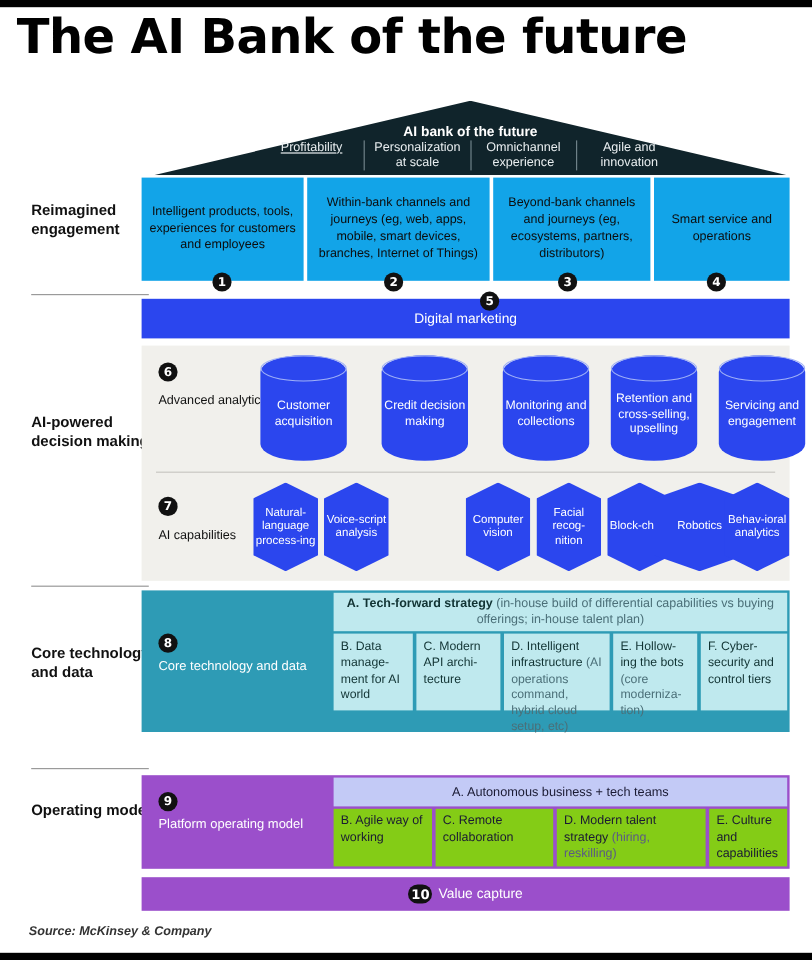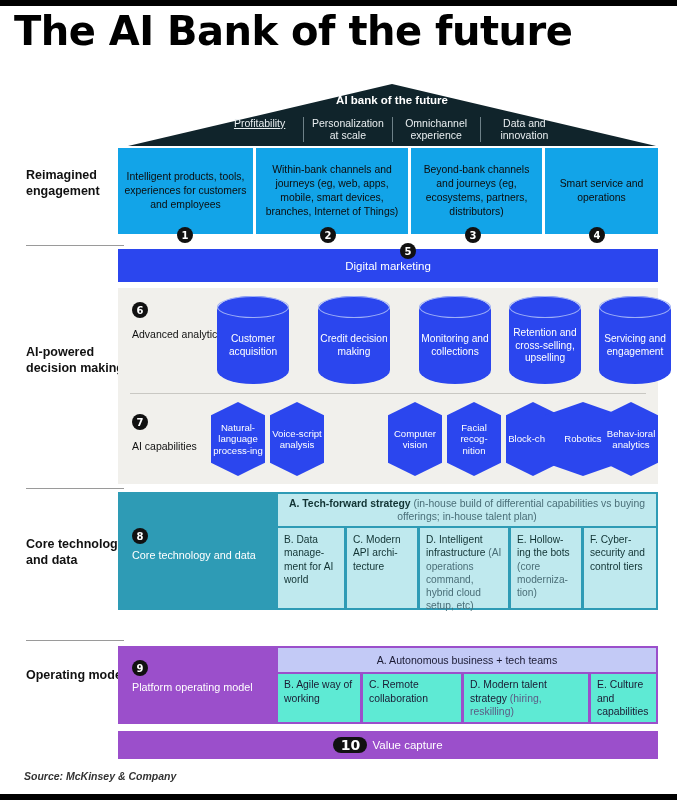--- a/index.html
+++ b/index.html
@@ -37,21 +37,21 @@
   
   #roof{
     position:absolute;left:128px;top:84px;width:528px;height:62px;
   }
   #roof .tri{
     position:absolute;inset:0;
     background:#10242b;
     clip-path:polygon(50% 0%, 100% 100%, 0% 100%);
   }
   #roof .roof-title{
-    position:absolute;top:10px;left:0;width:100%;text-align:center;
+    position:absolute;top:20px;left:0;width:100%;text-align:center;
     color:#fff;font-size:11.5px;font-weight:bold;
   }
   #roof .pillars{
     position:absolute;bottom:4px;left:88px;width:352px;
     display:flex;
   }
   #roof .pillar{
     flex:1;text-align:center;color:#e9eef0;font-size:10.5px;
     line-height:1.2;padding:0 4px;
     border-left:1px solid #6e8188;
@@ -74,21 +74,21 @@
   #r1 .c3{width:131px;}
   #r1 .c4{flex:1;}
 
   .numcircle{
     position:absolute;width:16px;height:16px;border-radius:50%;
     background:#111;color:#fff;font-size:10px;font-weight:bold;
     display:flex;align-items:center;justify-content:center;
     font-family:"DejaVu Sans", sans-serif;
     z-index:5;
   }
-  .numcircle.wide{width:34px;border-radius:9px;font-size:14px;}
+  .numcircle.wide{width:20px;border-radius:9px;font-size:11px;}
 
   
   #r2{top:249px;height:33px;background:#2B46EE;
       display:flex;align-items:center;justify-content:center;}
   #r2 span{color:#fff;font-size:11.5px;}
 
   
   #panel-ai{position:absolute;left:118px;top:288px;width:540px;height:196px;
             background:#f1f0ec;}
   #panel-ai .inner-div{position:absolute;left:12px;top:105px;width:516px;height:1px;background:#c9c8c3;}
@@ -130,21 +130,21 @@
     color:#fff;font-size:10.8px;line-height:1.3;
   }
   #r3 .leftbox .t{position:absolute;left:14px;top:56px;}
   #r3 .stratA{
     position:absolute;left:160px;top:2px;width:378px;height:32px;
     background:#bfe9ee;color:#133;font-size:10.4px;line-height:1.25;
     display:flex;align-items:center;justify-content:center;text-align:center;
     padding:0 6px;box-sizing:border-box;
   }
   #r3 .subrow{
-    position:absolute;left:160px;top:36px;width:378px;height:80px;
+    position:absolute;left:160px;top:36px;width:378px;height:64px;
     display:flex;gap:3px;
   }
   #r3 .subrow .sc{
     background:#bfe9ee;color:#133;font-size:10.2px;line-height:1.3;
     padding:5px 5px 0 6px;box-sizing:border-box;
   }
   #r3 .sc1{width:66px;}
   #r3 .sc2{width:70px;}
   #r3 .sc3{width:88px;}
   #r3 .sc4{width:70px;}
@@ -157,21 +157,21 @@
     color:#fff;font-size:10.8px;line-height:1.3;}
   #r4 .leftbox .t{position:absolute;left:14px;top:34px;}
   #r4 .autoA{
     position:absolute;left:160px;top:2px;width:378px;height:24px;
     background:#c3caf6;color:#1a1a33;font-size:10.6px;
     display:flex;align-items:center;justify-content:center;
   }
   #r4 .subrow{position:absolute;left:160px;top:28px;width:378px;height:48px;
     display:flex;gap:3px;}
   #r4 .subrow .sc{
-    background:#5eead4;color:#1a1a33;font-size:10.4px;line-height:1.3;
+    background:#84cc16;color:#1a1a33;font-size:10.4px;line-height:1.3;
     padding:4px 3px 0 6px;box-sizing:border-box;
   }
   #r4 .sc1{width:82px;}
   #r4 .sc2{width:98px;}
   #r4 .sc3{width:124px;}
   #r4 .sc4{flex:1;}
   .muted2{color:#5b5b84;}
 
   
   #r5{top:731px;height:28px;background:#9B4FCB;
@@ -192,21 +192,21 @@
 
 <div id="title">The AI Bank of the future</div>
 
 <div id="roof">
   <div class="tri"></div>
   <div class="roof-title">AI bank of the future</div>
   <div class="pillars">
     <div class="pillar">Profitability</div>
     <div class="pillar">Personalization at scale</div>
     <div class="pillar">Omnichannel experience</div>
-    <div class="pillar">Data and innovation</div>
+    <div class="pillar">Agile and innovation</div>
   </div>
 </div>
 
 <div class="rowlabel" style="top:168px;">Reimagined engagement</div>
 <div class="divider" style="top:245px;"></div>
 
 <div class="rowlabel" style="top:345px;">AI-powered decision making</div>
 <div class="divider" style="top:488px;"></div>
 
 <div class="rowlabel" style="top:537px;">Core technology and data</div>

